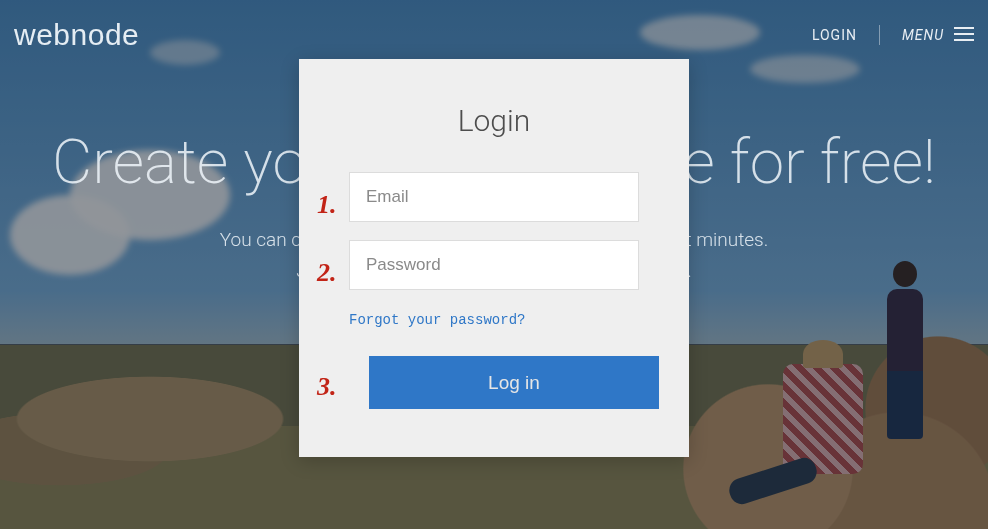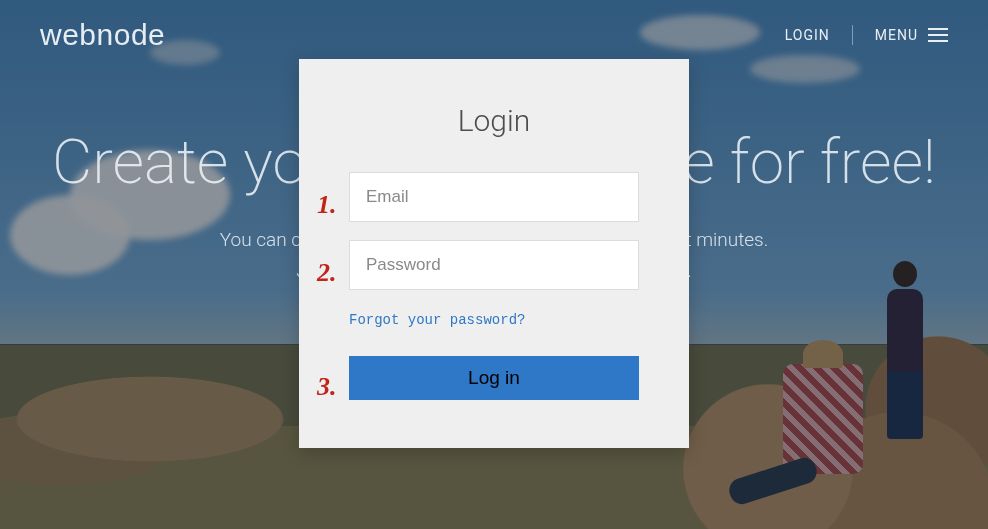--- a/index.html
+++ b/index.html
@@ -46,26 +46,26 @@
   .hikerA::before { content:""; position:absolute; top:-28px; left:6px; width:24px; height:26px; background:#3b2b25; border-radius:50%; }
   .hikerB { right:125px; bottom:55px; width:80px; height:110px; border-radius:10px;
             background: repeating-linear-gradient(45deg,#b54d4d 0 6px,#e7b9b9 6px 12px); }
   .hikerB::before { content:""; position:absolute; top:-24px; left:20px; width:40px; height:28px; background:#c9a26a; border-radius:50% 50% 10% 10%; }
   .hikerB::after { content:""; position:absolute; bottom:-20px; left:-55px; width:90px; height:26px; background:#2d3d50; border-radius:12px; transform:rotate(-18deg); }
 
   
   .dim { position:absolute; inset:0; background:rgba(10,20,30,.45); }
 
   
-  .header { position:absolute; top:0; left:0; right:0; height:70px; display:flex; align-items:center; justify-content:space-between; padding:0 40px; color:#e8eef3; }
+  .header { position:absolute; top:0; left:0; right:0; height:70px; display:flex; align-items:center; justify-content:space-between; padding:0 14px; color:#e8eef3; }
   .logo { font-size:30px; font-weight:300; letter-spacing:.5px; color:#e5edf3; font-family: "Segoe UI Light","Helvetica Neue",Arial,sans-serif;}
   .nav { display:flex; align-items:center; gap:22px; font-size:14px; letter-spacing:1px; }
   .nav-sep { width:1px; height:20px; background:rgba(255,255,255,.4); }
   .nav a { color:#e8eef3; text-decoration:none; cursor:pointer; }
-  .menu-wrap { display:flex; align-items:center; gap:10px; cursor:pointer;}
+  .menu-wrap { display:flex; align-items:flex-start; gap:10px; cursor:pointer;font-style:italic;}
   .hamburger { display:flex; flex-direction:column; gap:4px; }
   .hamburger span { display:block; width:20px; height:2px; background:#e8eef3; }
 
   
   .hero { position:absolute; top:125px; left:0; right:0; text-align:center; color:rgba(240,246,250,.85); font-weight:300; }
   .hero h1 { font-size:62px; font-weight:200; letter-spacing:0; }
   .hero p  { margin-top:26px; font-size:19px; line-height:1.65; font-weight:300; }
 
   
   .modal {
@@ -74,22 +74,22 @@
     box-shadow:0 4px 18px rgba(0,0,0,.2);
   }
   .modal h2 { text-align:center; font-size:30px; font-weight:300; color:#4d4d4d; margin-bottom:34px; }
   .field {
     width:100%; height:50px; background:#fff; border:1px solid #dcdcdc;
     padding:0 16px; font-size:17px; color:#333; margin-bottom:18px;
   }
   .field::placeholder { color:#8a8a8a; }
   .forgot { display:block; color:#2f77c7; font-size:14px; text-decoration:none; margin:4px 0 28px; cursor:pointer;font-family:Liberation Mono, monospace;}
   .login-btn {
-    width:100%; height:44px; background:#2f77c7; color:#000000; border:none;
-    font-size:19px; cursor:pointer;
+    width:100%; height:53px; background:#2f77c7; color:#e5e5e5; border:none;
+    font-size:19px; cursor:pointer;margin-left:20px;
   }
 
   
   .anno { position:absolute; color:#c22417; font-family:"Comic Sans MS","Segoe Script",cursive; font-size:26px; font-weight:700; font-style:italic;}
   .a1 { top:190px; left:317px; }
   .a2 { top:258px; left:317px; }
   .a3 { top:372px; left:317px; }
 </style>
 </head>
 <body>

